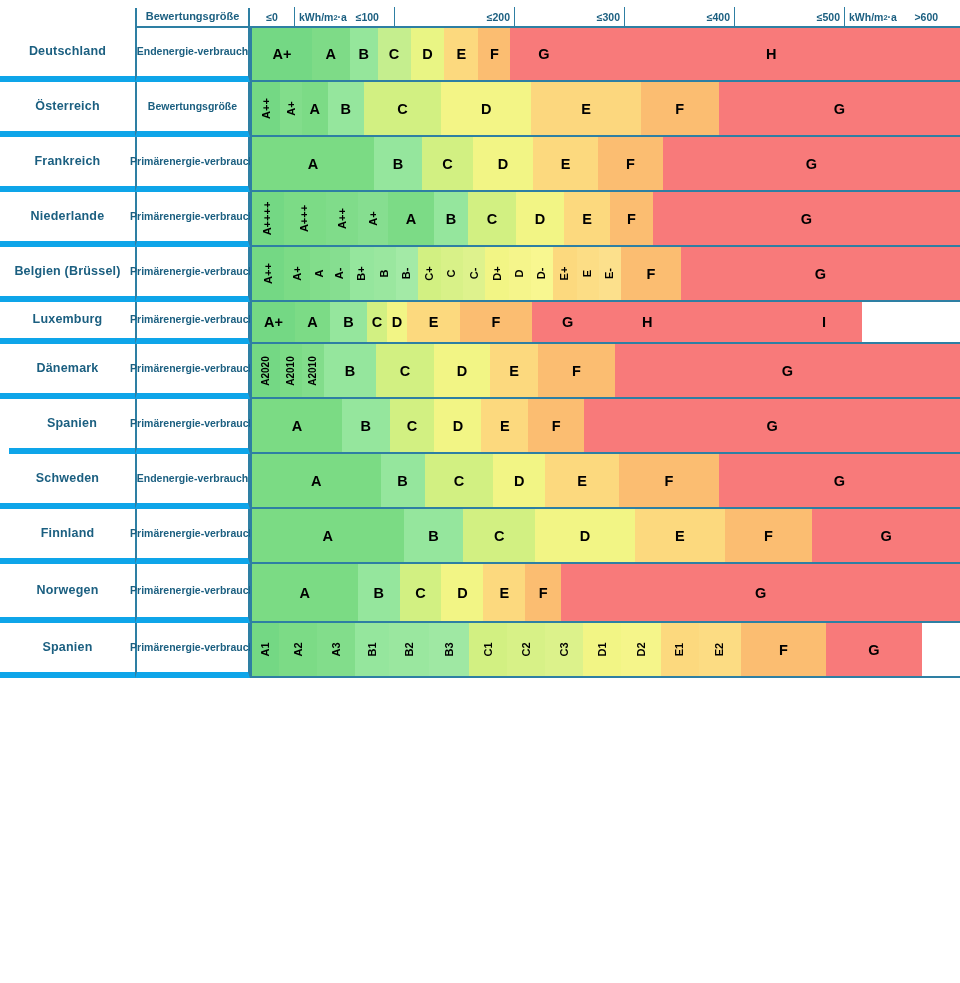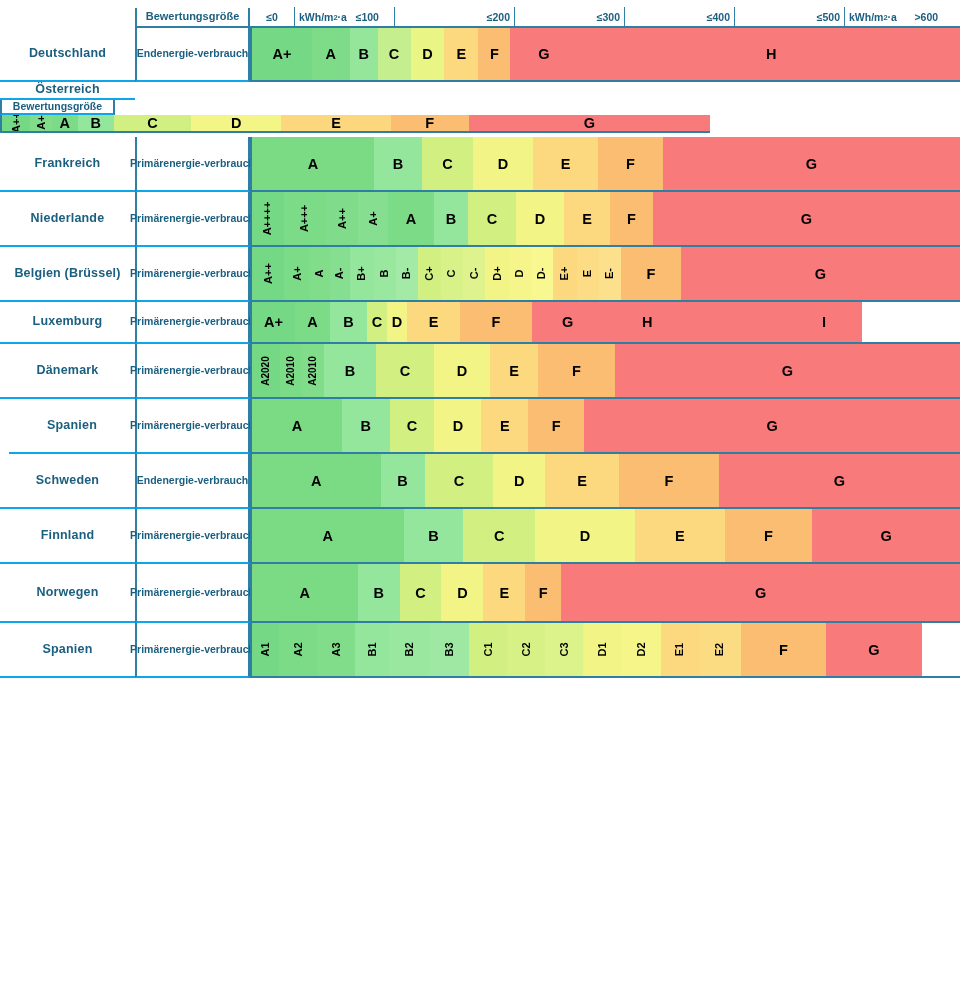--- a/index.html
+++ b/index.html
@@ -23,21 +23,21 @@
 
   .col-country, .col-metric {
     background: #ffffff;
     color: #1b5f80;
     font-weight: bold;
     display: flex;
     align-items: center;
     justify-content: center;
     text-align: center;
     line-height: 1.25;
-    border-bottom: 2px solid #0ea5e9;
+    border-bottom: 6px solid #0ea5e9;
   }
   .col-country { width: 135px; font-size: 12.5px; letter-spacing: .2px; }
   .col-metric  { width: 115px; font-size: 10.5px;
                  border-left: 2px solid #2e7fa3; border-right: 2px solid #2e7fa3; }
 
   
   .header-row { height: 20px; margin-top: 8px; }
   .header-row .col-country,
   .header-row .col-metric {
     border-bottom: 2px solid #2e7fa3;
@@ -143,21 +143,21 @@
           </div>
           <div class="band" title="F" style="width: 32px; background: rgb(251, 189, 113);">
             <span class="flat">F</span>
           </div>
           <div class="band" title="G" style="width: 451px; background: rgb(248, 122, 122); justify-content: flex-start; padding-left: 28px;">
             <span class="flat">G</span>
           </div>
           <div style="position: absolute; top: 0px; height: 100%; display: flex; align-items: center; font-size: 14.5px; font-weight: bold; color: rgb(0, 0, 0); left: 514px;">H</div>
         </div>
       </div>
-      <div class="row" style="height: 55px; flex-direction: column;">
+      <div class="row" style="height: 55px;">
         <div class="col-country">Österreich</div>
         <div class="col-metric">
           <span>Bewertungsgröße</span>
         </div>
         <div class="bands">
           <div class="band" title="A++" style="width: 28px; background: rgb(116, 216, 132);">
             <span class="rot">A++</span>
           </div>
           <div class="band" title="A+" style="width: 22px; background: rgb(130, 221, 139);">
             <span class="rot">A+</span>

